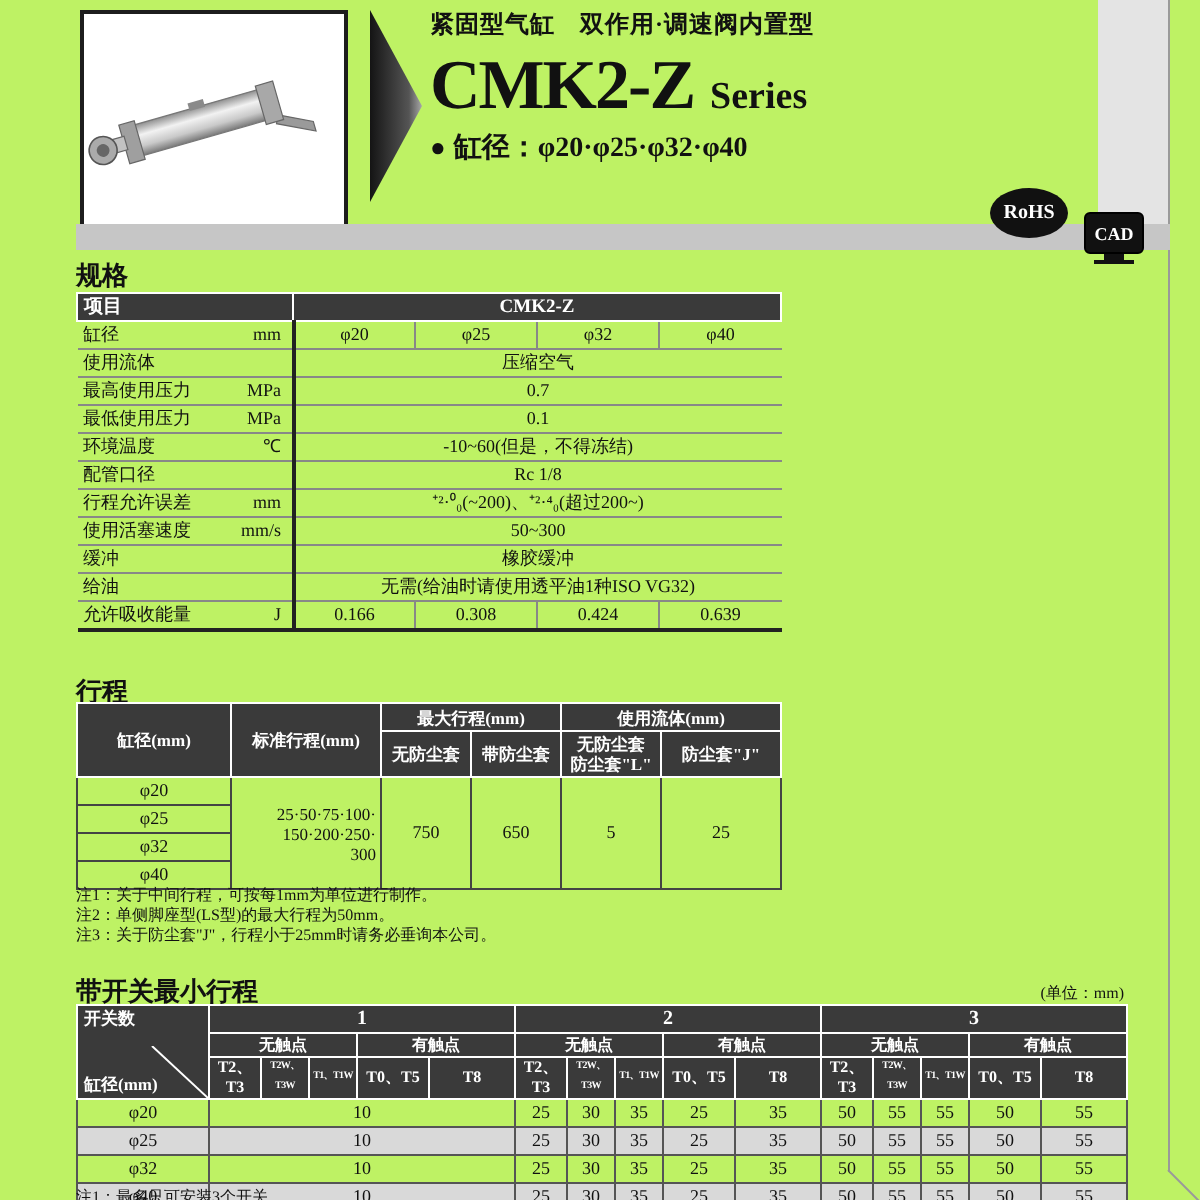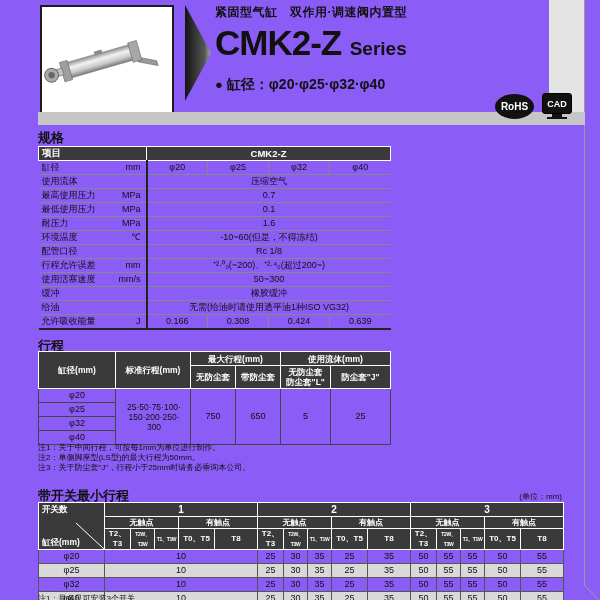--- a/index.html
+++ b/index.html
@@ -1,35 +1,35 @@
 <!DOCTYPE html>
 <html><head>
 <meta charset="utf-8">
 <style>
   html,body{margin:0;padding:0;background:#fff;}
-  #page{position:relative;width:600px;height:600px;background:#8b5cf6;overflow:hidden;
-        font-family:Liberation Sans, sans-serif;color:#111;}
+  #page{position:relative;width:600px;height:600px;background:#bef264;overflow:hidden;
+        font-family:Liberation Serif, serif;color:#111;}
 
   
   #right-strip{position:absolute;left:549px;top:0;width:35px;height:112px;background:#e4e4e4;}
   #right-line{position:absolute;left:584px;top:0;width:1px;height:586px;background:#9a9a9a;}
   #corner-diag{position:absolute;left:583px;top:583px;}
   #product-box{position:absolute;left:40px;top:5px;width:130px;height:105px;background:#fff;border:2px solid #1d1d1d;}
   #header-triangle{position:absolute;left:185px;top:5px;}
   #header-texts{position:absolute;left:215px;top:4px;width:340px;}
   .hdr-sub{font-size:12px;font-weight:bold;letter-spacing:.5px;}
   .hdr-title-row{margin-top:2px;white-space:nowrap;}
   .hdr-title{font-size:35px;font-weight:bold;letter-spacing:-1px;}
   .hdr-series{font-size:19px;font-weight:bold;margin-left:4px;}
-  .hdr-bore{margin-top:13px;font-size:14px;font-weight:bold;}
+  .hdr-bore{margin-top:2px;font-size:14px;font-weight:bold;}
   .hdr-bullet{font-size:13px;margin-right:4px;}
   #gray-bar{position:absolute;left:38px;top:112px;width:547px;height:13px;background:#c6c6c6;}
   #badge-rohs{position:absolute;left:495px;top:94px;width:39px;height:25px;background:#111;border-radius:50%;
               color:#fff;font-size:10px;font-weight:bold;display:flex;align-items:center;justify-content:center;}
-  #badge-cad{position:absolute;left:541px;top:93px;width:32px;text-align:center;}
+  #badge-cad{position:absolute;left:541px;top:106px;width:32px;text-align:center;}
   .cad-screen{width:28px;height:19px;margin:0 auto;background:#111;border-radius:3px;color:#fff;
               font-size:9px;font-weight:bold;display:flex;align-items:center;justify-content:center;border:1px solid #000;}
   .cad-base{width:10px;height:3px;background:#111;margin:0 auto;}
   .cad-foot{width:20px;height:2px;background:#111;margin:0 auto;}
 
   
   .section-heading{position:absolute;left:38px;font-size:13px;font-weight:bold;}
   table{border-collapse:collapse;table-layout:fixed;}
   th,td{padding:0 2px;overflow:hidden;}
   .dark-th{background:#3a3a3a;color:#fff;font-weight:bold;border:1px solid #fff;}
@@ -44,21 +44,21 @@
   #spec-table td.vline{border-left:2px solid #222;}
   #spec-table td.sep{border-left:1px solid #888;}
   #spec-table th.left{text-align:left;padding-left:3px;}
 
   
   #stroke-table{position:absolute;left:38px;top:351px;width:352px;font-size:9px;}
   #stroke-table th{font-size:8.5px;line-height:10px;}
   #stroke-table thead tr:first-child th{height:13px;}
   #stroke-table thead tr:last-child th{height:22px;}
   #stroke-table td{border:1px solid #444;text-align:center;height:13px;line-height:11px;}
-  #stroke-table td.std{font-size:8.5px;text-align:center;padding-left:4px;line-height:10px;}
+  #stroke-table td.std{font-size:8.5px;text-align:right;padding-left:4px;line-height:10px;}
   #stroke-notes{position:absolute;left:38px;top:443px;font-size:8px;line-height:10px;}
 
   
   #switch-unit{position:absolute;left:38px;top:491px;width:524px;text-align:right;font-size:8px;}
   #switch-table{position:absolute;left:38px;top:502px;width:525px;font-size:9px;}
   #switch-table th{line-height:10px;}
   #switch-table .row-count th{height:13px;font-size:10px;}
   #switch-table .row-contact th{height:11px;font-size:8px;}
   #switch-table .row-types th{height:13px;font-size:8px;}
   #switch-table th.sw-small{font-size:5px;letter-spacing:-.3px;padding:0;}
@@ -170,25 +170,20 @@
         </tr>
         <tr>
           <td class="c-label">最高使用压力</td>
           <td class="c-unit">MPa</td>
           <td class="vline" colspan="4">0.7</td>
         </tr>
         <tr>
           <td class="c-label">最低使用压力</td>
           <td class="c-unit">MPa</td>
           <td class="vline" colspan="4">0.1</td>
-        </tr>
-        <tr>
-          <td class="c-label">耐压力</td>
-          <td class="c-unit">MPa</td>
-          <td class="vline" colspan="4">1.6</td>
         </tr>
         <tr>
           <td class="c-label">环境温度</td>
           <td class="c-unit">℃</td>
           <td class="vline" colspan="4">-10~60(但是，不得冻结)</td>
         </tr>
         <tr>
           <td class="c-label">配管口径</td>
           <td class="c-unit"></td>
           <td class="vline" colspan="4">Rc 1/8</td>

